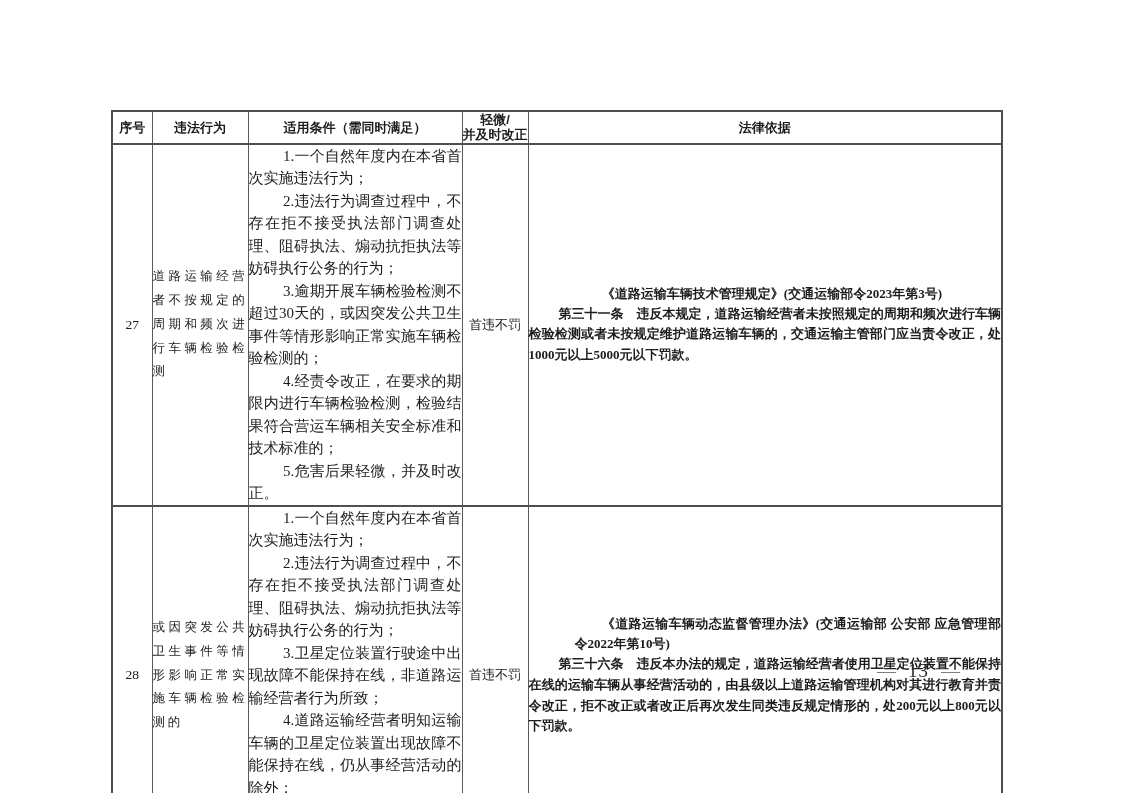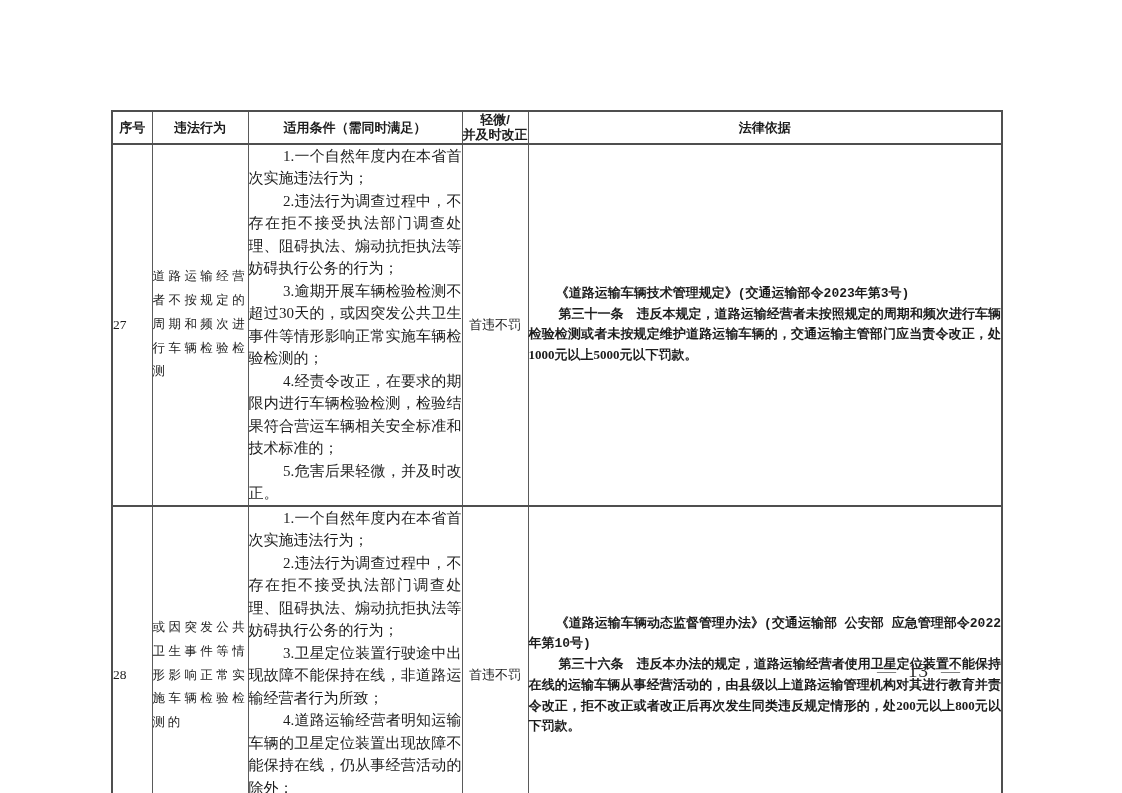--- a/index.html
+++ b/index.html
@@ -42,20 +42,21 @@
     line-height: 1.18;
     text-align: center;
     height: 30px;
     white-space: pre-line;
     border-bottom: 2px solid #4f4f4f;
   }
   tr.data-row-1 td { height: 266px; border-bottom: 2px solid #4f4f4f; }
   tr.data-row-2 td { height: 237px; }
 
   td.cell-no {
+    text-align: center;
     font-size: 13.5px;
   }
   td.cell-behavior {
     padding: 4px 5px;
     font-size: 12.5px;
     line-height: 1.9;
     letter-spacing: 0.22em;
     text-align: justify;
     margin-left: 16px;
   }
@@ -72,26 +73,27 @@
   td.cell-status {
     text-align: center;
     font-size: 13px;
   }
   td.cell-legal {
     padding: 4px 10px 4px 9px;
     font-size: 13px;
   }
   .legal-title {
     margin: 0;
-    font-family: Liberation Mono, monospace;
+    font-family: Liberation Serif, serif;
     font-weight: bold;
     font-size: 13px;
     text-indent: 2.1em;
     line-height: 1.55;
     text-align: justify;
+    padding-left: 46px;
   }
   .legal-body {
     margin: 0;
     text-indent: 2.3em;
     line-height: 1.58;
     text-align: justify;
     font-weight: bold;
   }
   .page-number {
     position: absolute;

